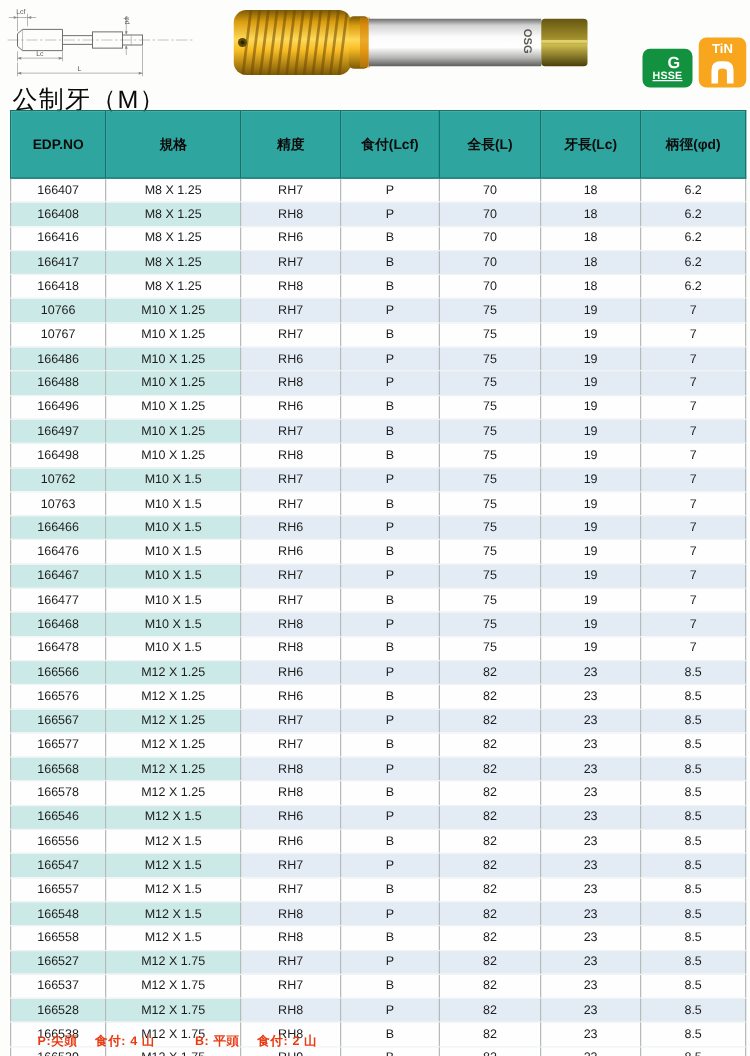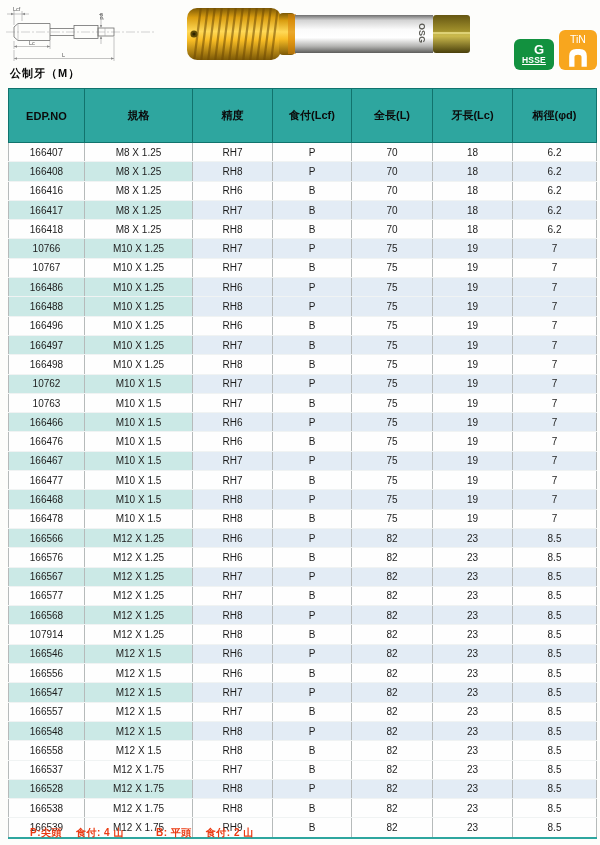--- a/index.html
+++ b/index.html
@@ -10,24 +10,24 @@
   }
   
   .drawing{position:absolute;left:4px;top:0;width:166px;height:76px;}
   .photo{position:absolute;left:183px;top:1px;width:292px;height:66px;}
   .badges{position:absolute;left:514px;top:28px;width:84px;height:42px;display:flex;align-items:flex-end;gap:5px;}
   .badge{border-radius:6px;display:flex;flex-direction:column;align-items:center;justify-content:center;color:#fff;}
   .badge-hsse{width:40px;height:31px;background:#12913f;}
   .badge-hsse .glyph{font-weight:bold;font-size:13px;line-height:11px;margin-left:10px;}
   .badge-hsse .lbl{font-weight:bold;font-size:8.5px;letter-spacing:.2px;line-height:10px;text-decoration:underline;}
   .badge-tin{width:38px;height:40px;background:#f8a61e;}
-  .badge-tin .lbl{font-weight:normal;font-size:10.5px;line-height:12px;}
+  .badge-tin .lbl{font-weight:bold;font-size:10.5px;line-height:12px;}
   .badge-tin svg{display:block;margin-top:1px;}
   .page-title{
-    position:absolute;left:10px;top:66px;font-size:11px;font-weight:bold;color:#0a0a0a;letter-spacing:1px;
+    position:absolute;left:10px;top:66px;font-size:20px;font-weight:normal;color:#0a0a0a;letter-spacing:1px;
   }
   
   table.spec{
     position:absolute;left:8px;top:88px;width:588px;
     border-collapse:collapse;table-layout:fixed;
     border-left:1px solid #9fa4a4;border-right:1px solid #9fa4a4;
   }
   table.spec th{
     background:#2ea69f;color:#0b0b0b;font-size:11px;font-weight:bold;
     height:21px;border:1px solid #11736d;padding:16px;text-align:center;
@@ -404,21 +404,21 @@
       <tr class="alt">
         <td class="teal">166568</td>
         <td class="teal">M12 X 1.25</td>
         <td>RH8</td>
         <td>P</td>
         <td>82</td>
         <td>23</td>
         <td>8.5</td>
       </tr>
       <tr>
-        <td class="teal">107914</td>
+        <td class="teal">166578</td>
         <td class="teal">M12 X 1.25</td>
         <td>RH8</td>
         <td>B</td>
         <td>82</td>
         <td>23</td>
         <td>8.5</td>
       </tr>
       <tr class="alt">
         <td class="teal">166546</td>
         <td class="teal">M12 X 1.5</td>
@@ -462,20 +462,29 @@
         <td>P</td>
         <td>82</td>
         <td>23</td>
         <td>8.5</td>
       </tr>
       <tr>
         <td class="teal">166558</td>
         <td class="teal">M12 X 1.5</td>
         <td>RH8</td>
         <td>B</td>
+        <td>82</td>
+        <td>23</td>
+        <td>8.5</td>
+      </tr>
+      <tr class="alt">
+        <td class="teal">166527</td>
+        <td class="teal">M12 X 1.75</td>
+        <td>RH7</td>
+        <td>P</td>
         <td>82</td>
         <td>23</td>
         <td>8.5</td>
       </tr>
       <tr>
         <td class="teal">166537</td>
         <td class="teal">M12 X 1.75</td>
         <td>RH7</td>
         <td>B</td>
         <td>82</td>

